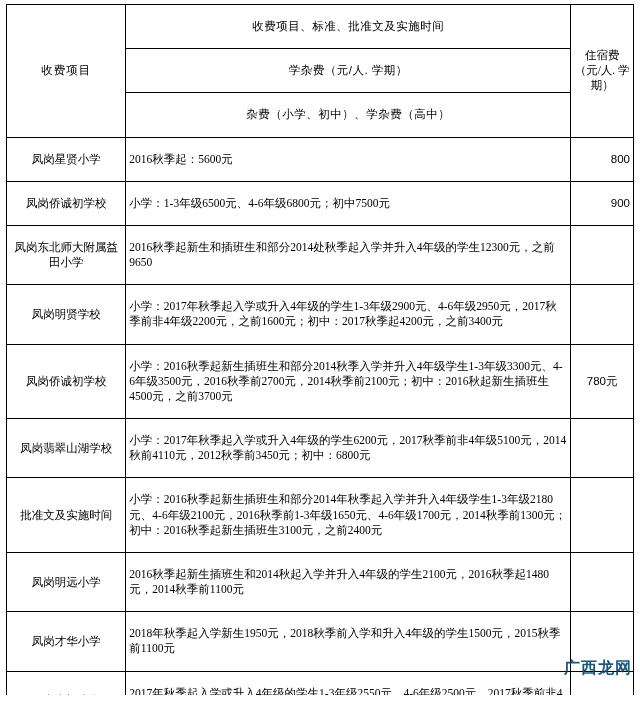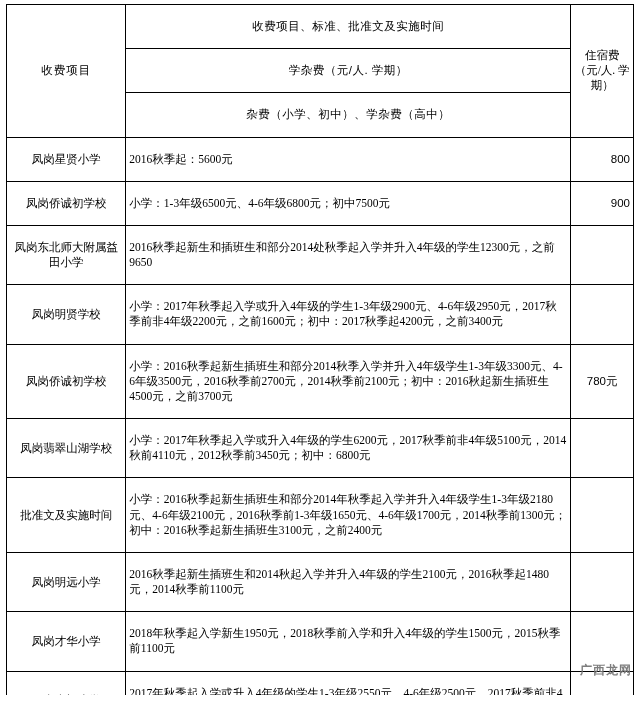--- a/index.html
+++ b/index.html
@@ -79,23 +79,23 @@
   }
   .board-inline {
     text-align: center;
     font-size: 11.5px;
     vertical-align: middle;
   }
   .watermark {
     position: absolute;
     right: 8px;
     bottom: 22px;
-    font-size: 12px;
+    font-size: 16px;
     font-weight: bold;
-    color: #737373;
+    color: #0c4a6e;
     letter-spacing: 1px;
     opacity: 0.92;
     font-family: "Liberation Serif", serif;
     pointer-events: none;
   }
   .bottom-fade {
     position: absolute;
     left: 0;
     bottom: 0;
     width: 640px;

